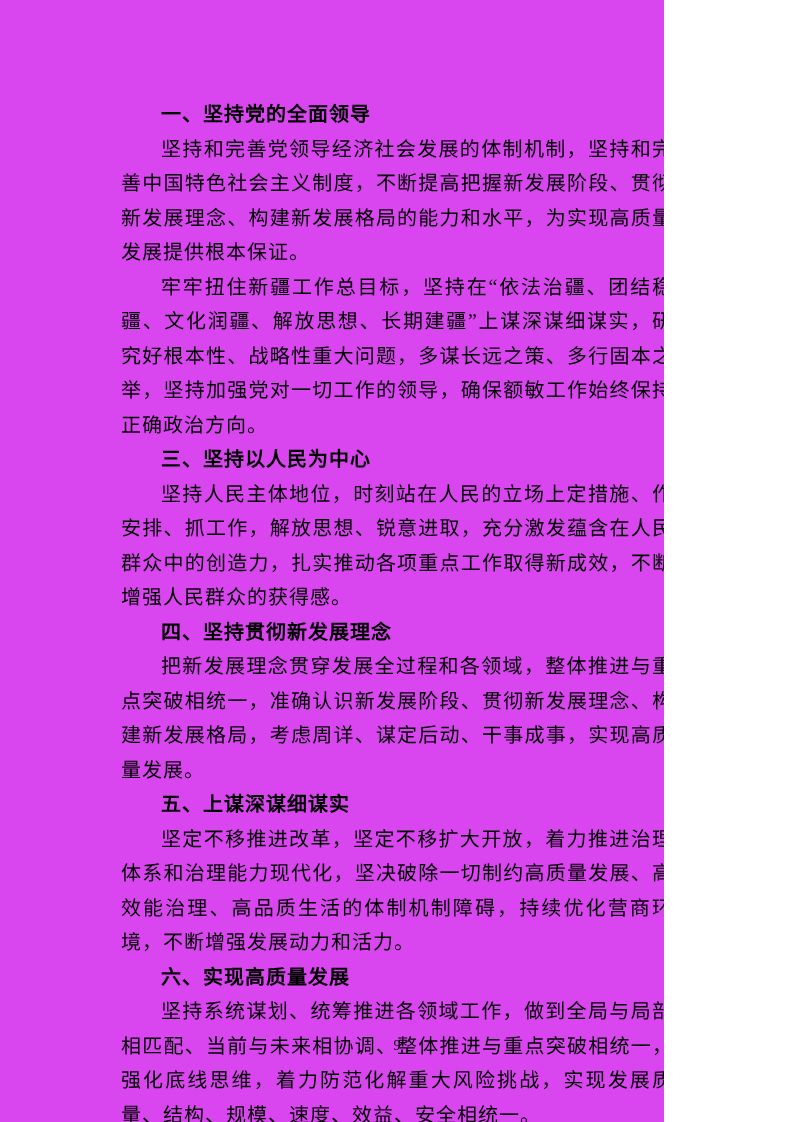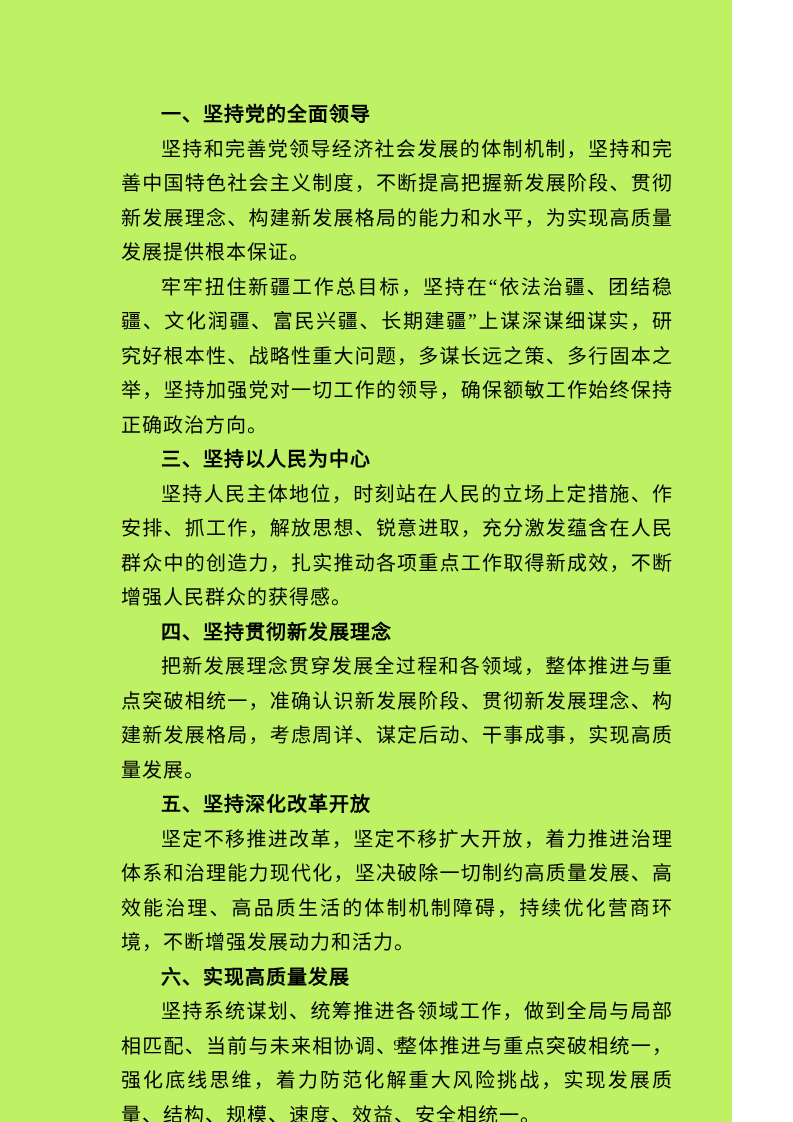--- a/index.html
+++ b/index.html
@@ -2,23 +2,23 @@
 <html lang="zh-CN"><head>
 <meta charset="utf-8">
 <style>
   html, body {
     margin: 0;
     padding: 0;
     background: #ffffff;
   }
   .page {
     position: relative;
-    width: 732px;
+    width: 664px;
     height: 1122px;
-    background: #bef264;
+    background: #d946ef;
     overflow: hidden;
     font-family: "Liberation Serif", "DejaVu Serif", serif;
     color: #000000;
   }
   .content {
     position: absolute;
     left: 121px;
     top: 97px;
     width: 552px;
     font-size: 20px;
@@ -63,35 +63,35 @@
 
 <div class="page">
   <main class="content">
 
     <section class="doc-section">
       <h2 class="section-heading">一、坚持党的全面领导</h2>
       <p class="section-body">坚持和完善党领导经济社会发展的体制机制，坚持和完善中国特色社会主义制度，不断提高把握新发展阶段、贯彻新发展理念、构建新发展格局的能力和水平，为实现高质量发展提供根本保证。</p>
     </section>
 
     <section class="doc-section">
-      <p class="section-body">牢牢扭住新疆工作总目标，坚持在“依法治疆、团结稳疆、文化润疆、富民兴疆、长期建疆”上谋深谋细谋实，研究好根本性、战略性重大问题，多谋长远之策、多行固本之举，坚持加强党对一切工作的领导，确保额敏工作始终保持正确政治方向。</p>
+      <p class="section-body">牢牢扭住新疆工作总目标，坚持在“依法治疆、团结稳疆、文化润疆、解放思想、长期建疆”上谋深谋细谋实，研究好根本性、战略性重大问题，多谋长远之策、多行固本之举，坚持加强党对一切工作的领导，确保额敏工作始终保持正确政治方向。</p>
     </section>
 
     <section class="doc-section">
       <h2 class="section-heading">三、坚持以人民为中心</h2>
       <p class="section-body">坚持人民主体地位，时刻站在人民的立场上定措施、作安排、抓工作，解放思想、锐意进取，充分激发蕴含在人民群众中的创造力，扎实推动各项重点工作取得新成效，不断增强人民群众的获得感。</p>
     </section>
 
     <section class="doc-section">
       <h2 class="section-heading">四、坚持贯彻新发展理念</h2>
       <p class="section-body">把新发展理念贯穿发展全过程和各领域，整体推进与重点突破相统一，准确认识新发展阶段、贯彻新发展理念、构建新发展格局，考虑周详、谋定后动、干事成事，实现高质量发展。</p>
     </section>
 
     <section class="doc-section">
-      <h2 class="section-heading">五、坚持深化改革开放</h2>
+      <h2 class="section-heading">五、上谋深谋细谋实</h2>
       <p class="section-body">坚定不移推进改革，坚定不移扩大开放，着力推进治理体系和治理能力现代化，坚决破除一切制约高质量发展、高效能治理、高品质生活的体制机制障碍，持续优化营商环境，不断增强发展动力和活力。</p>
     </section>
 
     <section class="doc-section">
       <h2 class="section-heading">六、实现高质量发展</h2>
       <p class="section-body">坚持系统谋划、统筹推进各领域工作，做到全局与局部相匹配、当前与未来相协调、整体推进与重点突破相统一，强化底线思维，着力防范化解重大风险挑战，实现发展质量、结构、规模、速度、效益、安全相统一。</p>
     </section>
 
   </main>
 

